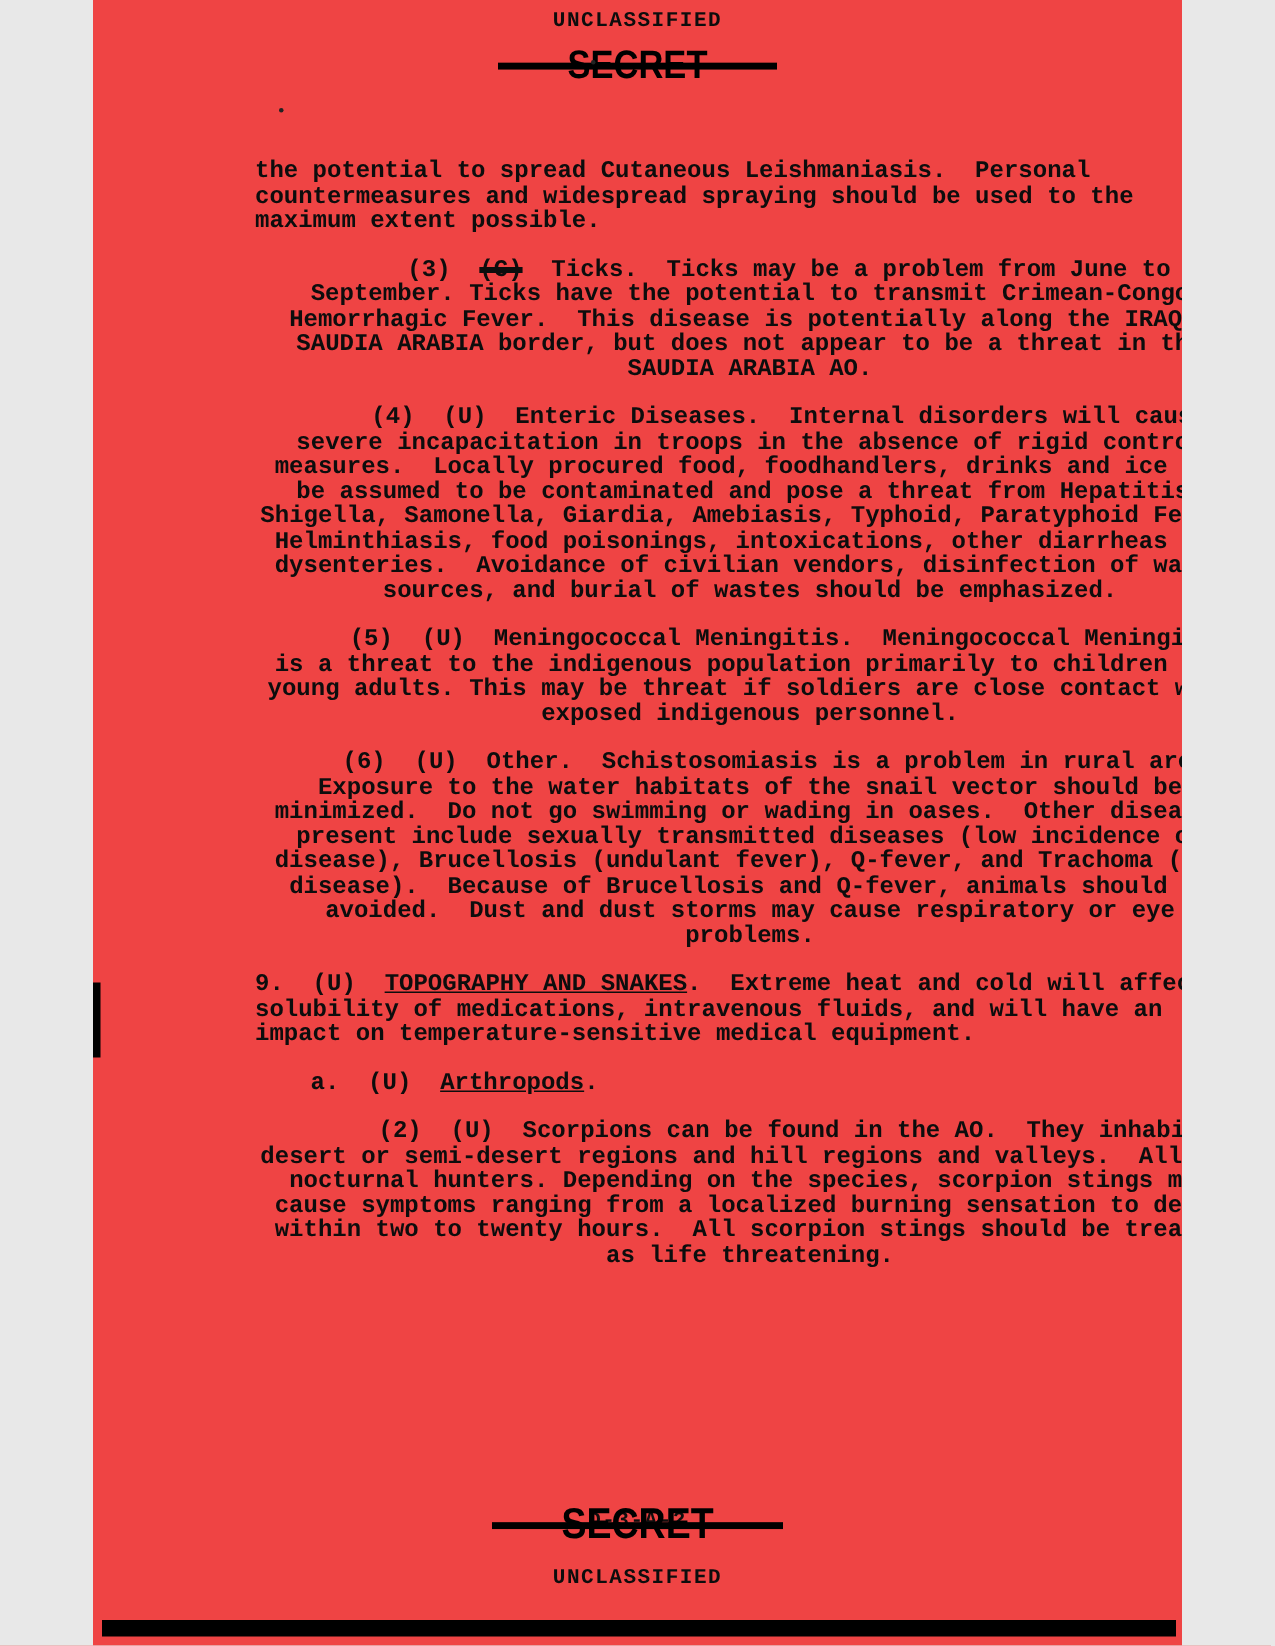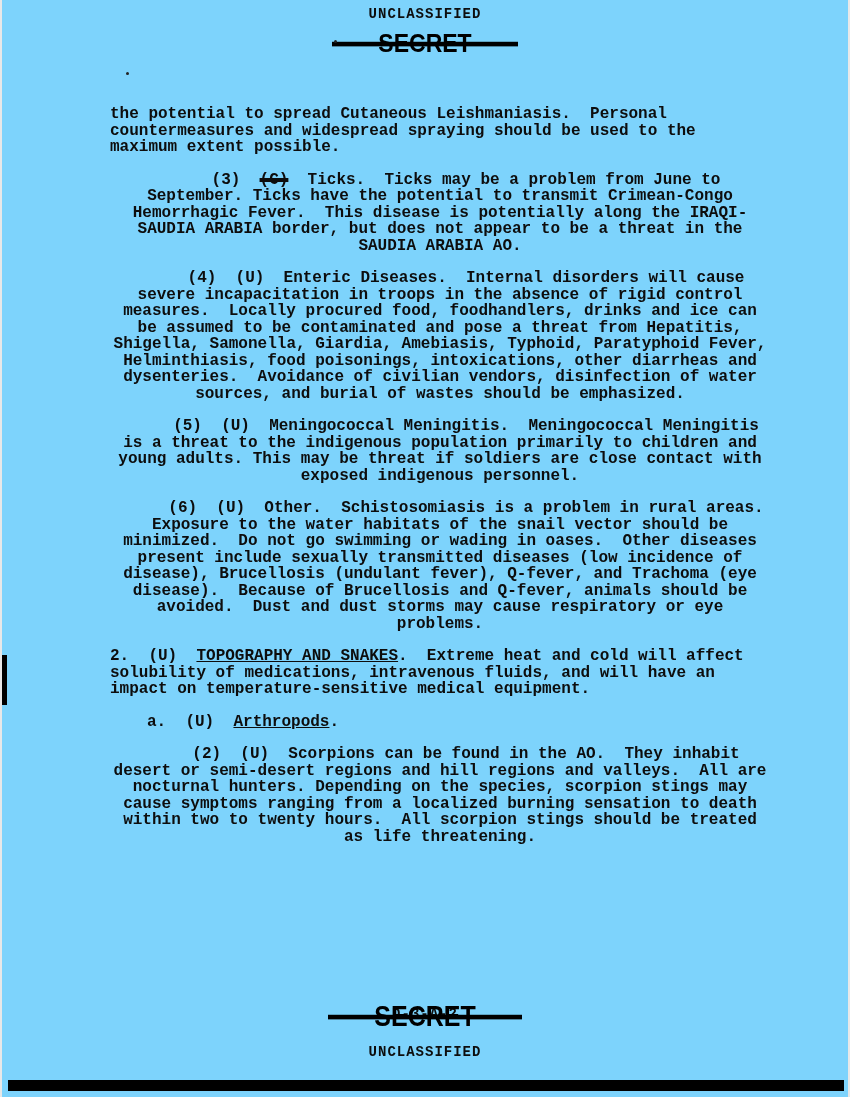--- a/index.html
+++ b/index.html
@@ -1,21 +1,21 @@
 <!DOCTYPE html>
 <html><head>
 <meta charset="utf-8">
 <style>
   html, body { margin: 0; padding: 0; background: #e8e8e8; }
   .page {
     position: relative;
-    width: 846px;
+    width: 726px;
     height: 1097px;
     margin: 0 auto;
-    background: #7dd3fc;
+    background: #ef4444;
     overflow: hidden;
     font-family: "Liberation Mono", "DejaVu Sans Mono", monospace;
     color: #0d0d0d;
   }
   .center-line { position: absolute; left: 0; width: 100%; text-align: center; }
   .classif {
     font-size: 14px;
     font-weight: bold;
     letter-spacing: 1px;
   }
@@ -105,21 +105,21 @@
 
     <p class="para ind8"><span>(3)  </span><span class="struck">(C)</span><span>  Ticks.  Ticks may be a problem from June to September. Ticks have the potential to transmit Crimean-Congo Hemorrhagic Fever.  This disease is potentially along the IRAQI-SAUDIA ARABIA border, but does not appear to be a threat in the SAUDIA ARABIA AO.</span></p>
 
     <p class="para ind8"><span>(4)  (U)  Enteric Diseases.  Internal disorders will cause severe incapacitation in troops in the absence of rigid control measures.  Locally procured food, foodhandlers, drinks and ice can be assumed to be contaminated and pose a threat from Hepatitis, Shigella, Samonella, Giardia, Amebiasis, Typhoid, Paratyphoid Fever, Helminthiasis, food poisonings, intoxications, other diarrheas and dysenteries.  Avoidance of civilian vendors, disinfection of water sources, and burial of wastes should be emphasized.</span></p>
 
     <p class="para ind8"><span>(5)  (U)  Meningococcal Meningitis.  Meningococcal Meningitis is a threat to the indigenous population primarily to children and young adults. This may be threat if soldiers are close contact with exposed indigenous personnel.</span></p>
 
     <p class="para ind8"><span>(6)  (U)  Other.  Schistosomiasis is a problem in rural areas. Exposure to the water habitats of the snail vector should be minimized.  Do not go swimming or wading in oases.  Other diseases present include sexually transmitted diseases (low incidence of disease), Brucellosis (undulant fever), Q-fever, and Trachoma (eye disease).  Because of Brucellosis and Q-fever, animals should be avoided.  Dust and dust storms may cause respiratory or eye problems.</span></p>
 
 
-    <p class="para"><span>2.  (U)  </span><span class="uline">TOPOGRAPHY AND SNAKES</span><span>.  Extreme heat and cold will affect solubility of medications, intravenous fluids, and will have an impact on temperature-sensitive medical equipment.</span></p>
+    <p class="para"><span>9.  (U)  </span><span class="uline">TOPOGRAPHY AND SNAKES</span><span>.  Extreme heat and cold will affect solubility of medications, intravenous fluids, and will have an impact on temperature-sensitive medical equipment.</span></p>
 
 
     <p class="para ind5"><span>a.  (U)  </span><span class="uline">Arthropods</span><span>.</span></p>
 
 
     <p class="para ind8"><span>(2)  (U)  Scorpions can be found in the AO.  They inhabit desert or semi-desert regions and hill regions and valleys.  All are nocturnal hunters. Depending on the species, scorpion stings may cause symptoms ranging from a localized burning sensation to death within two to twenty hours.  All scorpion stings should be treated as life threatening.</span></p>
 
   </div>
 
   <div class="center-line page-number" style="top: 1006px;">D-3-A-2</div>

